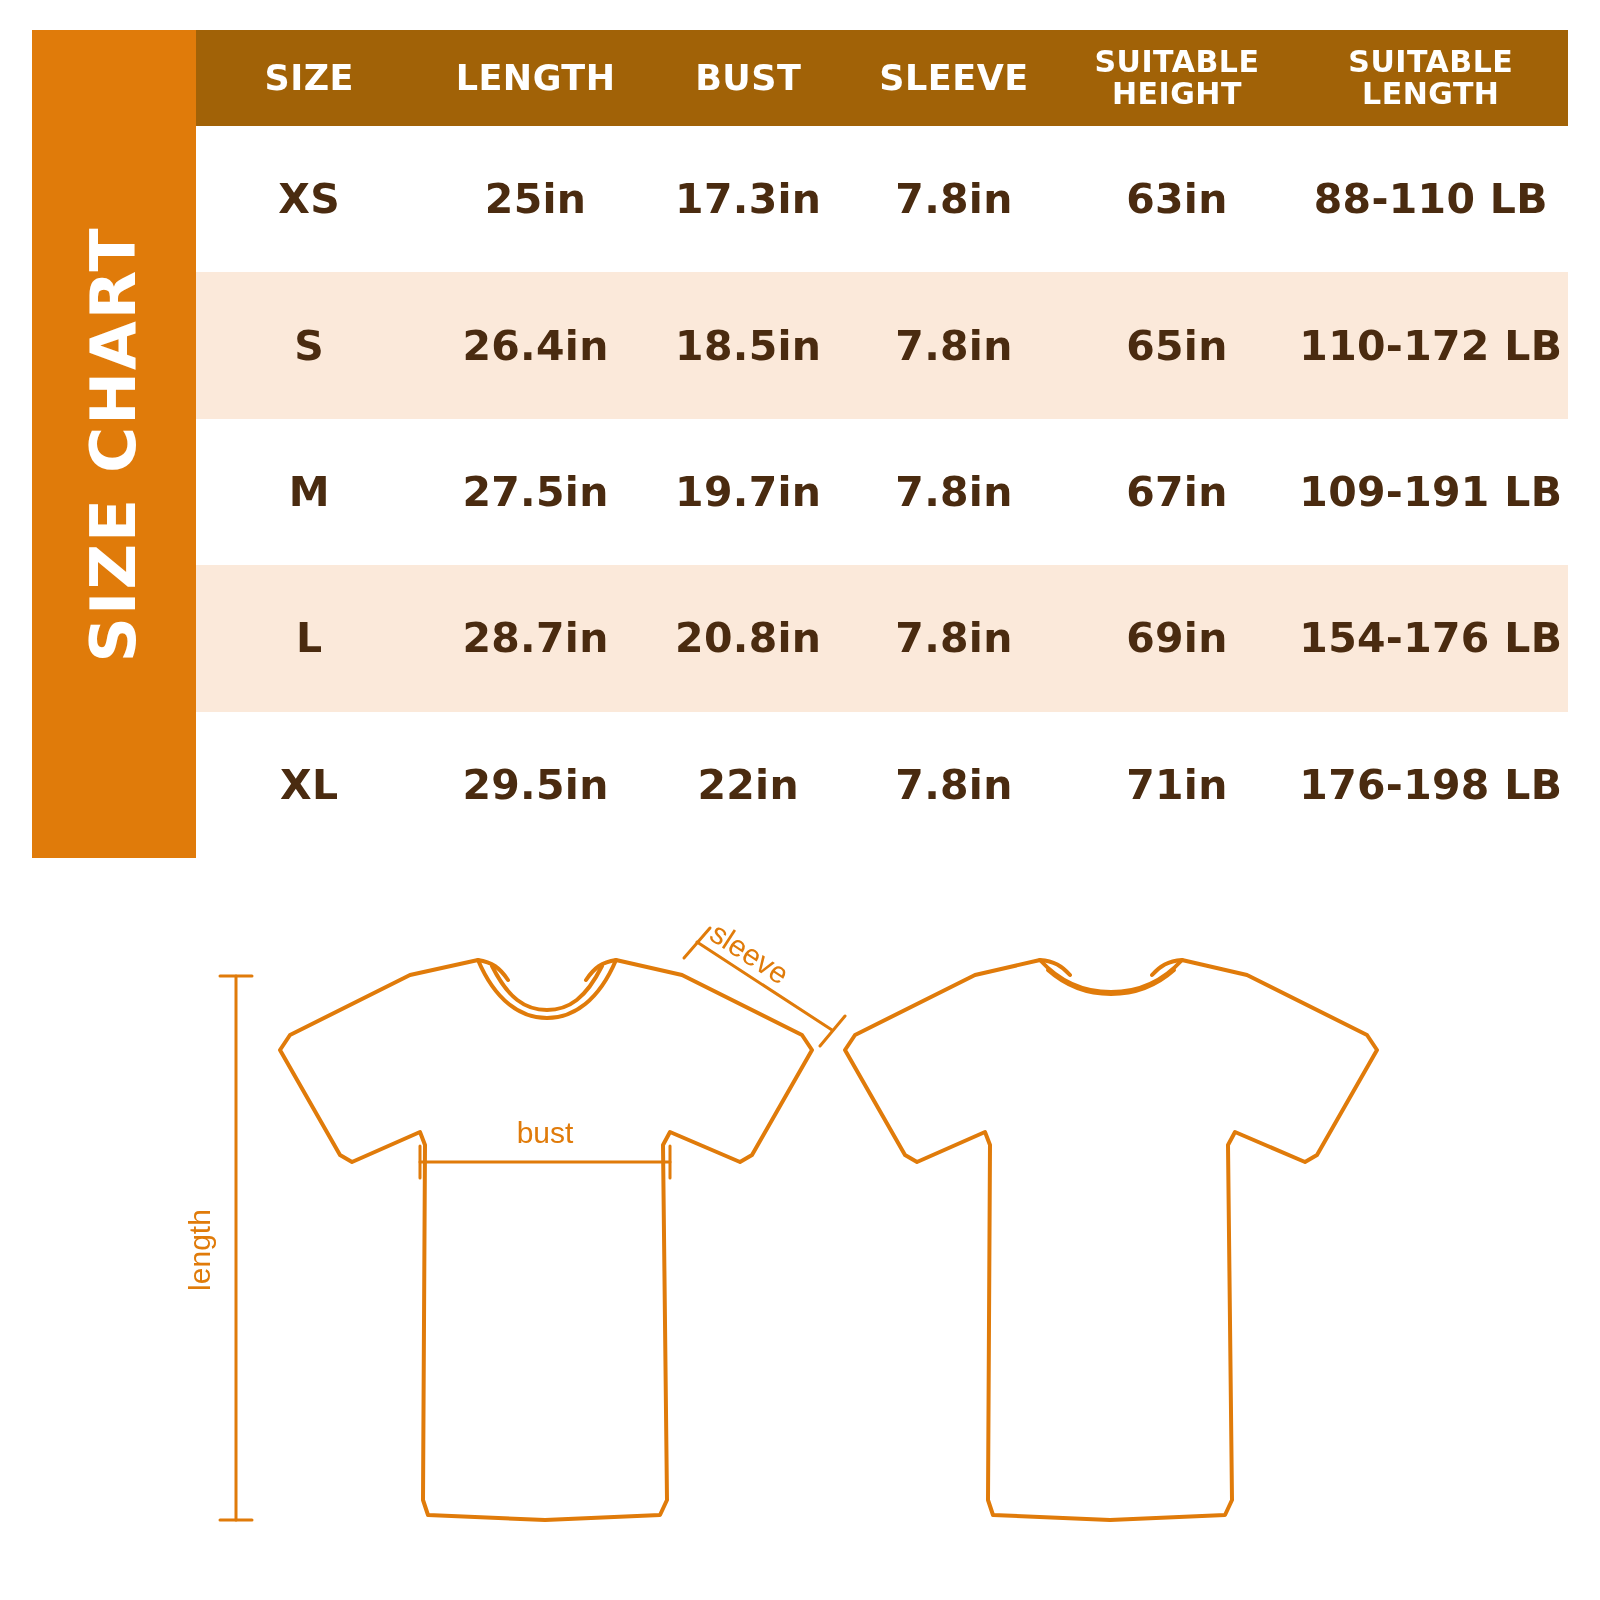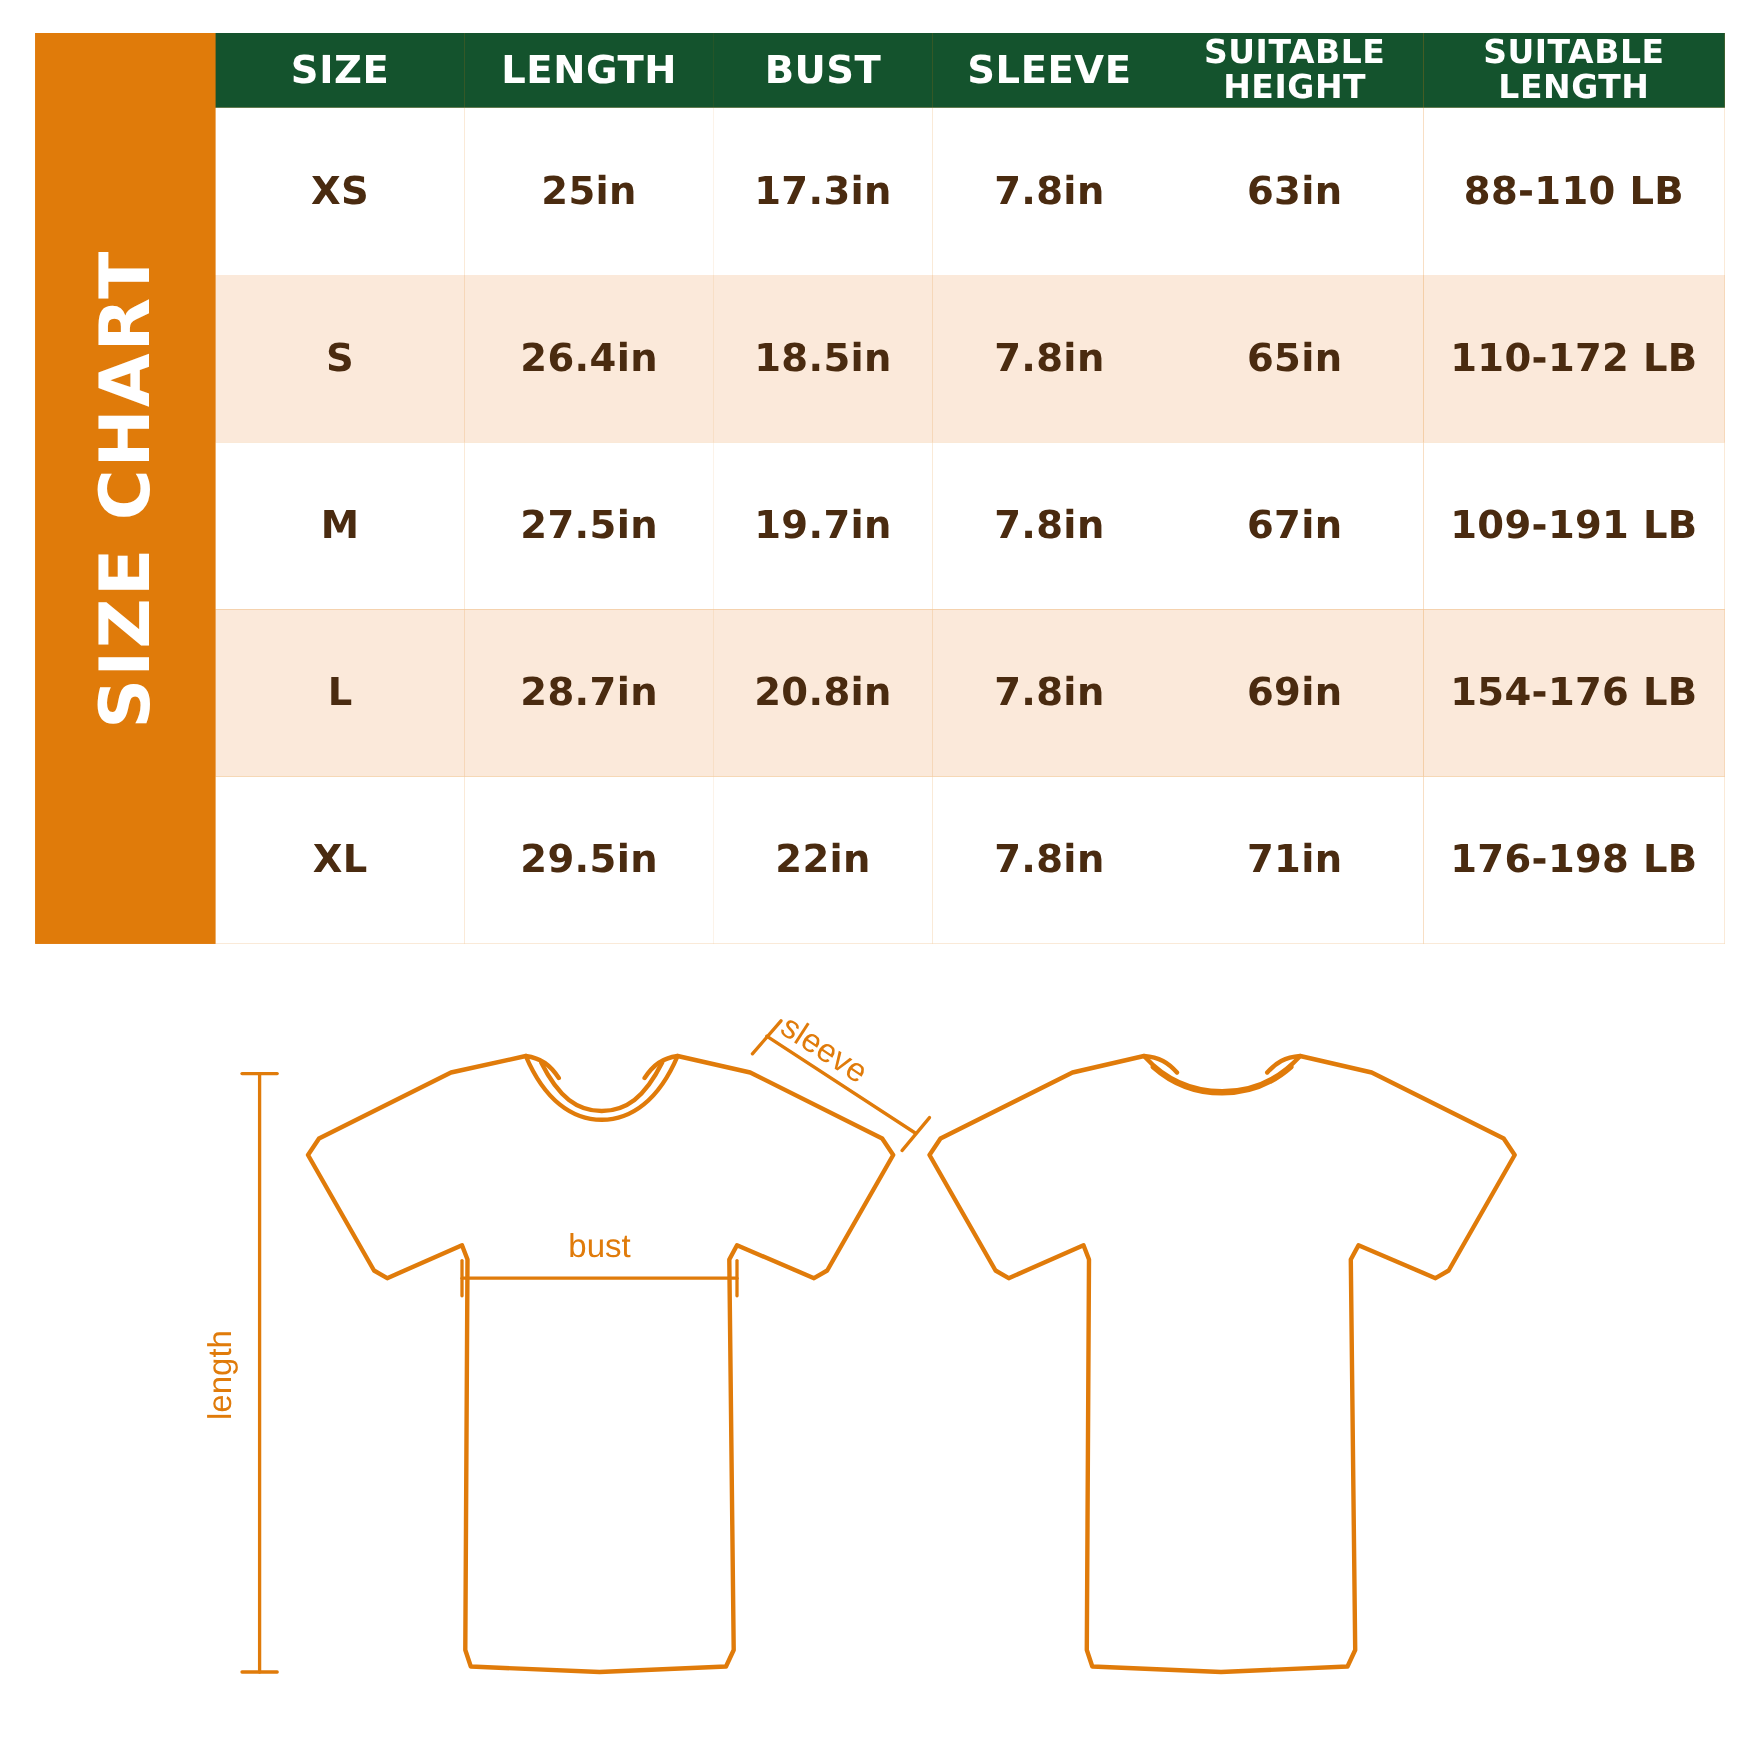--- a/index.html
+++ b/index.html
@@ -51,37 +51,37 @@
     flex-direction: column;
   }
   table.size-table {
     width: 100%;
     height: 100%;
     border-collapse: collapse;
     table-layout: fixed;
   }
   table.size-table thead th {
     color: #ffffff;
-    background: #14532d;
+    background: #a16207;
     font-size: 35px;
     font-weight: bold;
     font-family: "DejaVu Sans", sans-serif;
     letter-spacing: 0.5px;
-    height: 68px;
+    height: 96px;
     vertical-align: middle;
     line-height: 1.05;
   }
   table.size-table thead th .two-line {
     display: block;
     font-size: 30px;
     line-height: 1.07;
   }
   table.size-table tbody td {
     text-align: center;
-    font-size: 35px;
+    font-size: 41px;
     font-weight: bold;
     font-family: "DejaVu Sans", sans-serif;
     color: #4A2B10;
     height: 81px;
     vertical-align: middle;
     letter-spacing: 0.3px;
   }
   table.size-table tbody tr.odd td { background: #FFFFFF; }
   table.size-table tbody tr.even td { background: #FBE9DA; }
 

